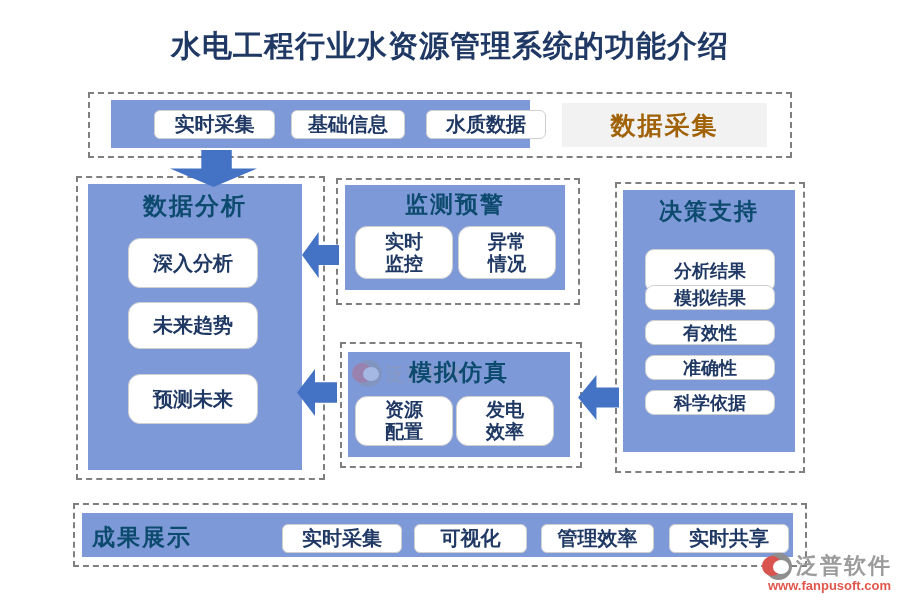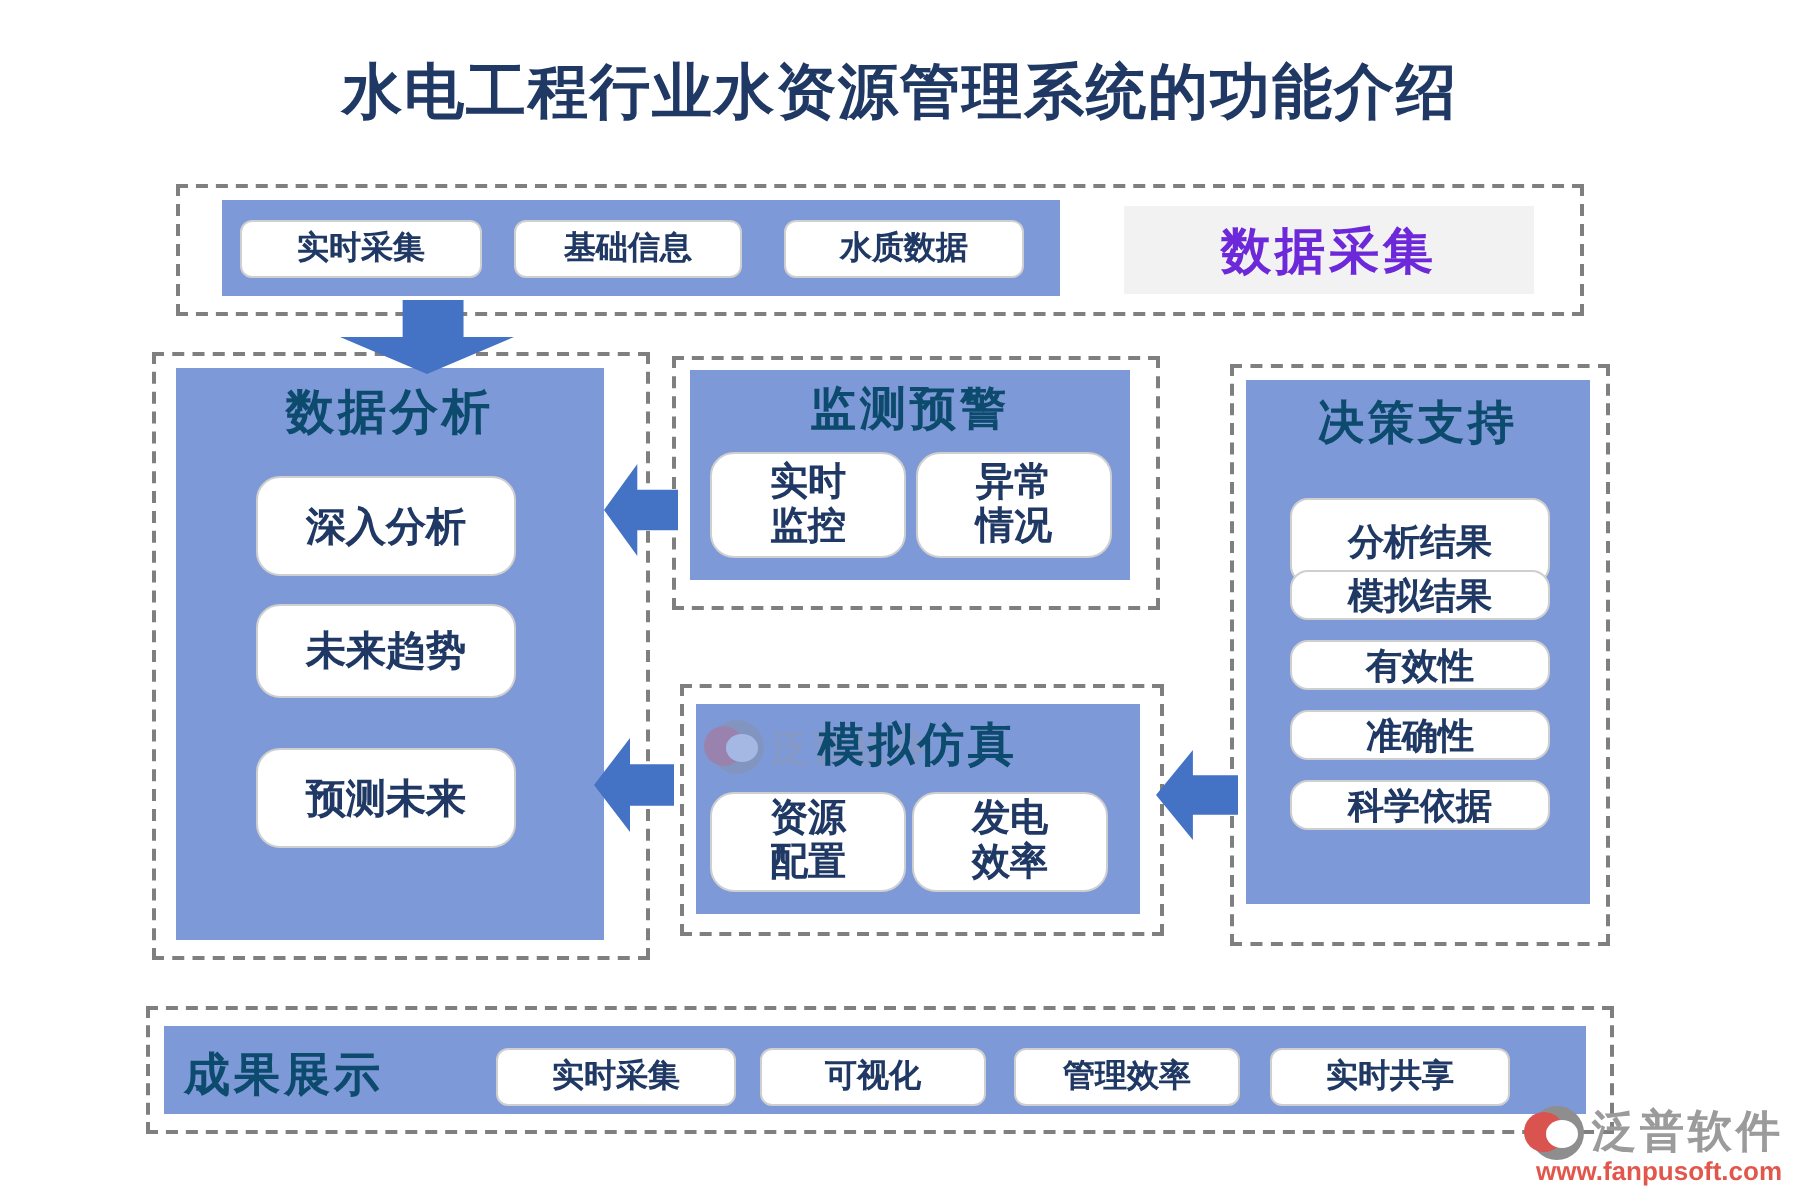--- a/index.html
+++ b/index.html
@@ -10,26 +10,26 @@
   .page-title{left:0;top:26px;width:100%;text-align:center;font-size:30px;font-weight:bold;
               color:#1F3864;letter-spacing:1px;}
 
   .dashed{border:2px dashed #7f7f7f;background:transparent;}
   .bluebox{background:#7E99D8;}
 
   .sec-title{color:#0c4a6e;font-weight:bold;font-size:23px;text-align:center;letter-spacing:2px;}
 
   .pill,.card{background:#ffffff;border:1px solid #cfcfcf;color:#1F3864;font-weight:bold;
               display:flex;align-items:center;justify-content:center;text-align:center;}
-  .pill{border-radius:6px;font-size:16px;}
+  .pill{border-radius:6px;font-size:20px;margin-left:34px;}
   .card{border-radius:12px;font-size:20px;}
   .card.two-line{flex-direction:column;line-height:1.15;font-size:19px;}
   .mini{border-radius:9px;font-size:18px;}
 
-  .gray-label{background:#F2F2F2;color:#6d28d9;font-weight:bold;font-size:25px;
+  .gray-label{background:#F2F2F2;color:#a16207;font-weight:bold;font-size:25px;
               display:flex;align-items:center;justify-content:center;letter-spacing:2px;}
 
   .arrow{background:#4472C4;z-index:6;}
   .arrow-down{clip-path:polygon(36% 0,71% 0,71% 50%,100% 50%,50% 100%,0 50%,36% 50%);}
   .arrow-left{clip-path:polygon(0 50%,45% 0,45% 28%,100% 28%,100% 72%,45% 72%,45% 100%);}
 
   .logo{display:flex;align-items:center;gap:4px;}
   .logo-icon{position:relative;width:27px;height:27px;border-radius:50%;background:#8e8e8e;flex:none;}
   .logo-icon::before{content:"";position:absolute;left:-3px;top:3px;width:20px;height:20px;
                      border-radius:50%;background:#d9534f;}

